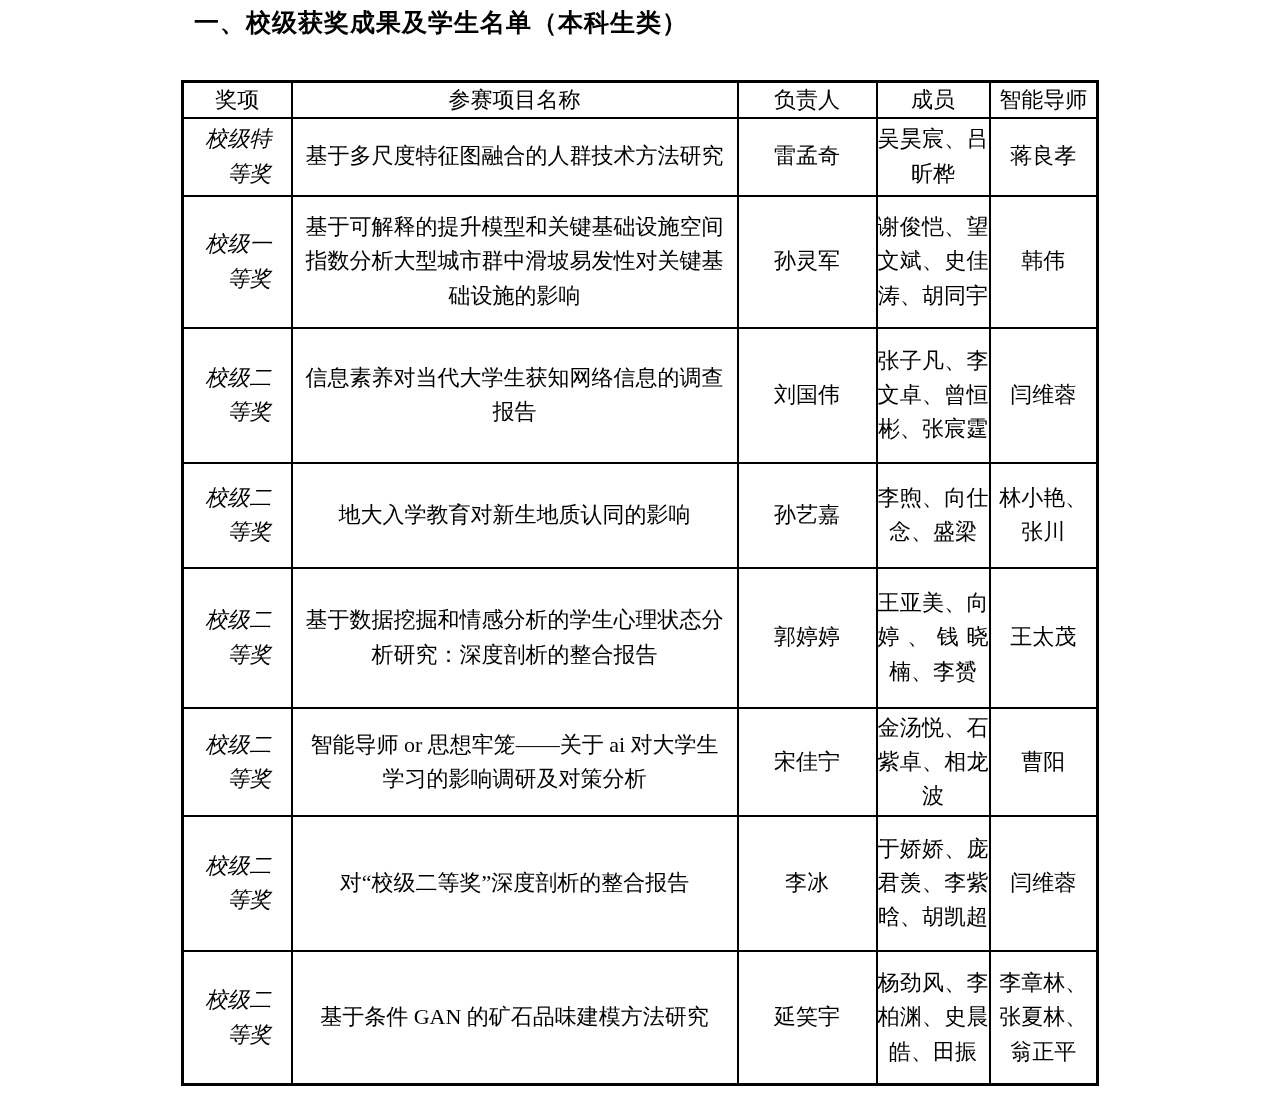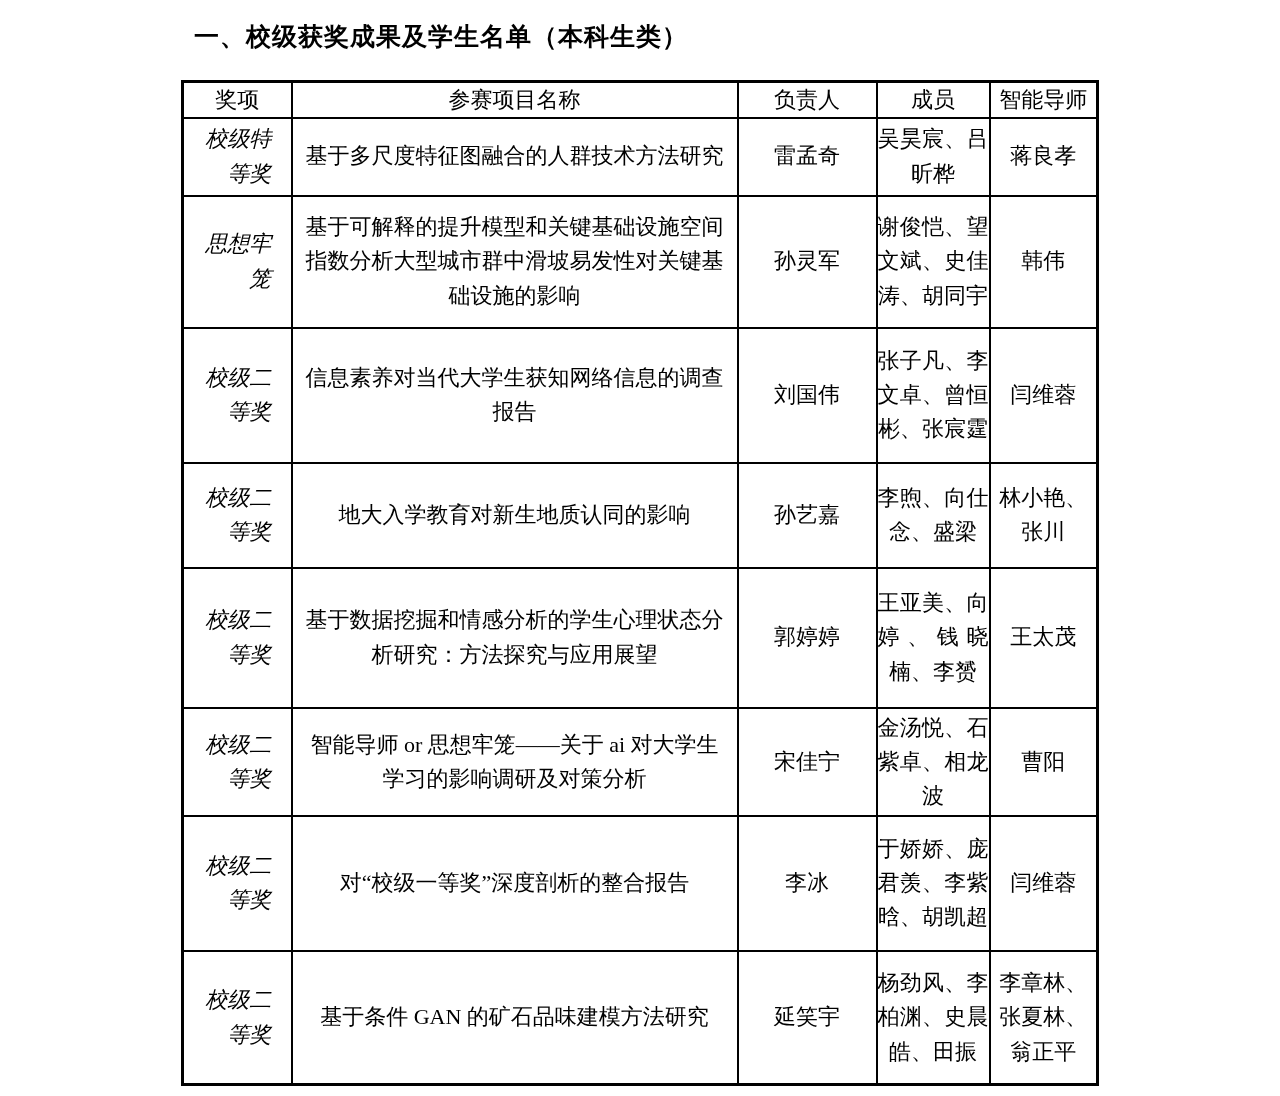--- a/index.html
+++ b/index.html
@@ -17,21 +17,21 @@
   .page {
     position: relative;
     width: 1280px;
     height: 1096px;
     background: #ffffff;
     overflow: hidden;
   }
   .doc-title {
     position: absolute;
     left: 194px;
-    top: 20px;
+    top: 6px;
     margin: 0;
     font-size: 25px;
     font-weight: bold;
     letter-spacing: 1px;
     white-space: nowrap;
   }
   table.awards {
     position: absolute;
     left: 181px;
     top: 80px;
@@ -110,21 +110,21 @@
     </thead>
     <tbody>
       <tr class="h78">
         <td class="award"><span class="award-inner">校级特等奖</span></td>
         <td class="project">基于多尺度特征图融合的人群技术方法研究</td>
         <td class="leader">雷孟奇</td>
         <td class="members">吴昊宸、吕昕桦</td>
         <td class="advisor">蒋良孝</td>
       </tr>
       <tr class="h132">
-        <td class="award"><span class="award-inner">思想牢笼</span></td>
+        <td class="award"><span class="award-inner">校级一等奖</span></td>
         <td class="project">基于可解释的提升模型和关键基础设施空间指数分析大型城市群中滑坡易发性对关键基础设施的影响</td>
         <td class="leader">孙灵军</td>
         <td class="members">谢俊恺、望文斌、史佳涛、胡同宇</td>
         <td class="advisor">韩伟</td>
       </tr>
       <tr class="h135">
         <td class="award"><span class="award-inner">校级二等奖</span></td>
         <td class="project">信息素养对当代大学生获知网络信息的调查报告</td>
         <td class="leader">刘国伟</td>
         <td class="members">张子凡、李文卓、曾恒彬、张宸霆</td>
@@ -132,35 +132,35 @@
       </tr>
       <tr class="h105">
         <td class="award"><span class="award-inner">校级二等奖</span></td>
         <td class="project">地大入学教育对新生地质认同的影响</td>
         <td class="leader">孙艺嘉</td>
         <td class="members">李煦、向仕念、盛梁</td>
         <td class="advisor">林小艳、张川</td>
       </tr>
       <tr class="h140">
         <td class="award"><span class="award-inner">校级二等奖</span></td>
-        <td class="project">基于数据挖掘和情感分析的学生心理状态分析研究：方法探究与应用展望</td>
+        <td class="project">基于数据挖掘和情感分析的学生心理状态分析研究：深度剖析的整合报告</td>
         <td class="leader">郭婷婷</td>
         <td class="members">王亚美、向婷、钱晓楠、李赟</td>
         <td class="advisor">王太茂</td>
       </tr>
       <tr class="h105">
         <td class="award"><span class="award-inner">校级二等奖</span></td>
         <td class="project">智能导师 or 思想牢笼——关于 ai 对大学生学习的影响调研及对策分析</td>
         <td class="leader">宋佳宁</td>
         <td class="members">金汤悦、石紫卓、相龙波</td>
         <td class="advisor">曹阳</td>
       </tr>
       <tr class="h135">
         <td class="award"><span class="award-inner">校级二等奖</span></td>
-        <td class="project">对“校级一等奖”深度剖析的整合报告</td>
+        <td class="project">对“校级二等奖”深度剖析的整合报告</td>
         <td class="leader">李冰</td>
         <td class="members">于娇娇、庞君羡、李紫晗、胡凯超</td>
         <td class="advisor">闫维蓉</td>
       </tr>
       <tr class="h134">
         <td class="award"><span class="award-inner">校级二等奖</span></td>
         <td class="project">基于条件 GAN 的矿石品味建模方法研究</td>
         <td class="leader">延笑宇</td>
         <td class="members">杨劲风、李柏渊、史晨皓、田振</td>
         <td class="advisor">李章林、张夏林、翁正平</td>

